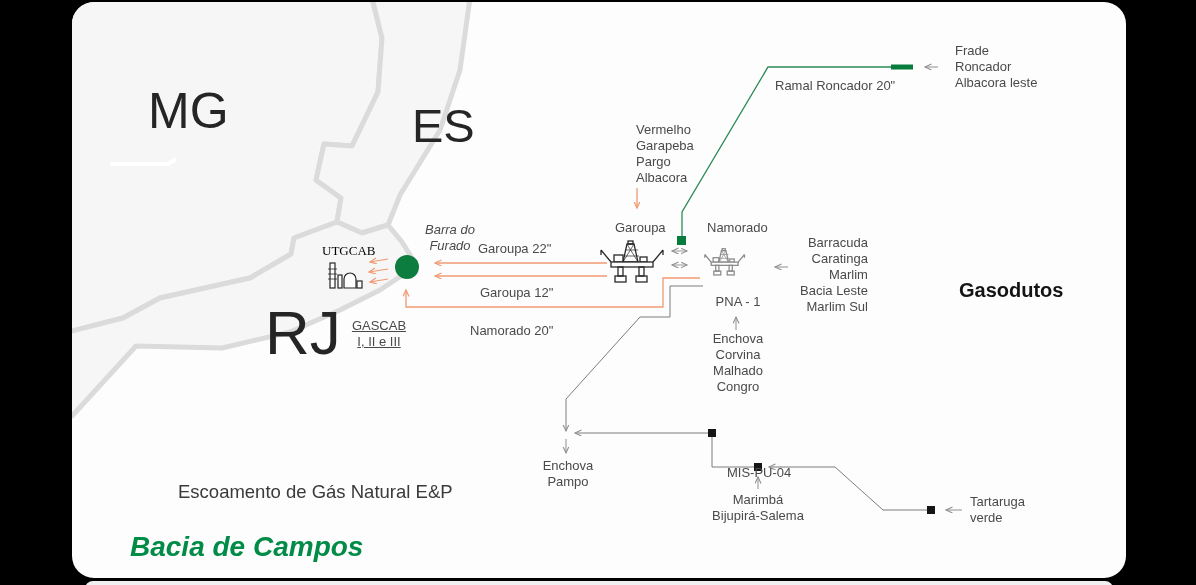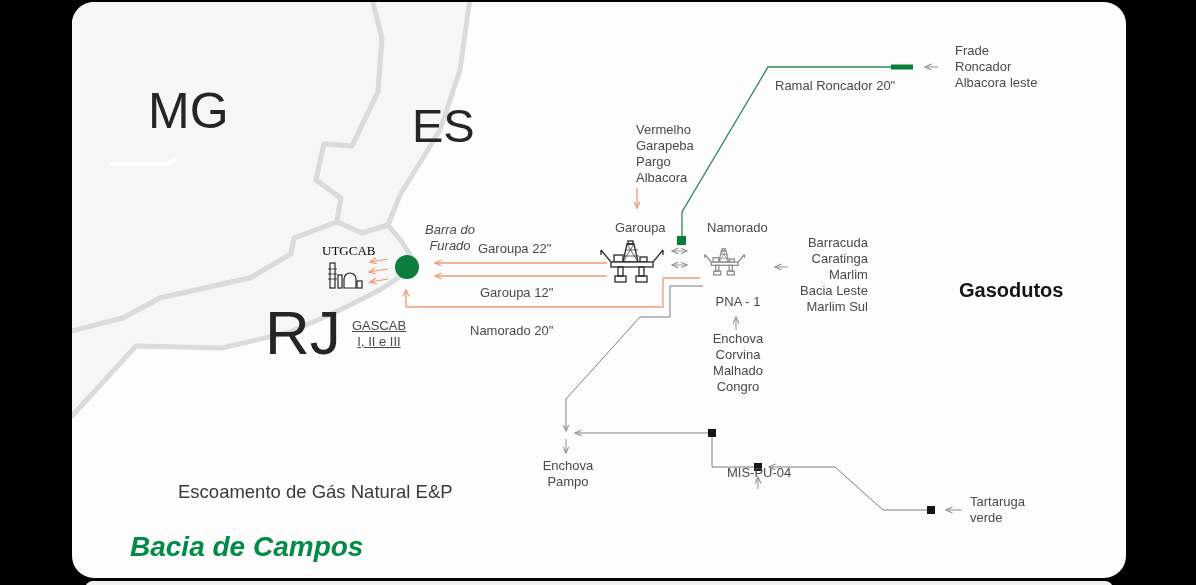--- a/index.html
+++ b/index.html
@@ -152,20 +152,24 @@
   <div class="lbl center" style="left:666px;top:329px;">
     <span>Enchova</span>
     <span>Corvina</span>
     <span>Malhado</span>
     <span>Congro</span>
   </div>
   <div class="lbl center" style="left:496px;top:456px;">
     <span>Enchova</span>
     <span>Pampo</span>
   </div>
+  <div class="lbl center" style="left:686px;top:490px;">
+    <span>Marimbá</span>
+    <span>Bijupirá-Salema</span>
+  </div>
   <div class="lbl" style="left:898px;top:492px;">
     <span>Tartaruga</span>
     <span>verde</span>
   </div>
 
   <div class="lbl" style="left:543px;top:218px;">Garoupa</div>
   <div class="lbl" style="left:635px;top:218px;">Namorado</div>
   <div class="lbl center" style="left:666px;top:292px;">PNA - 1</div>
   <div class="lbl" style="left:655px;top:439px;margin-top:24px;">MIS-PU-04</div>
 

